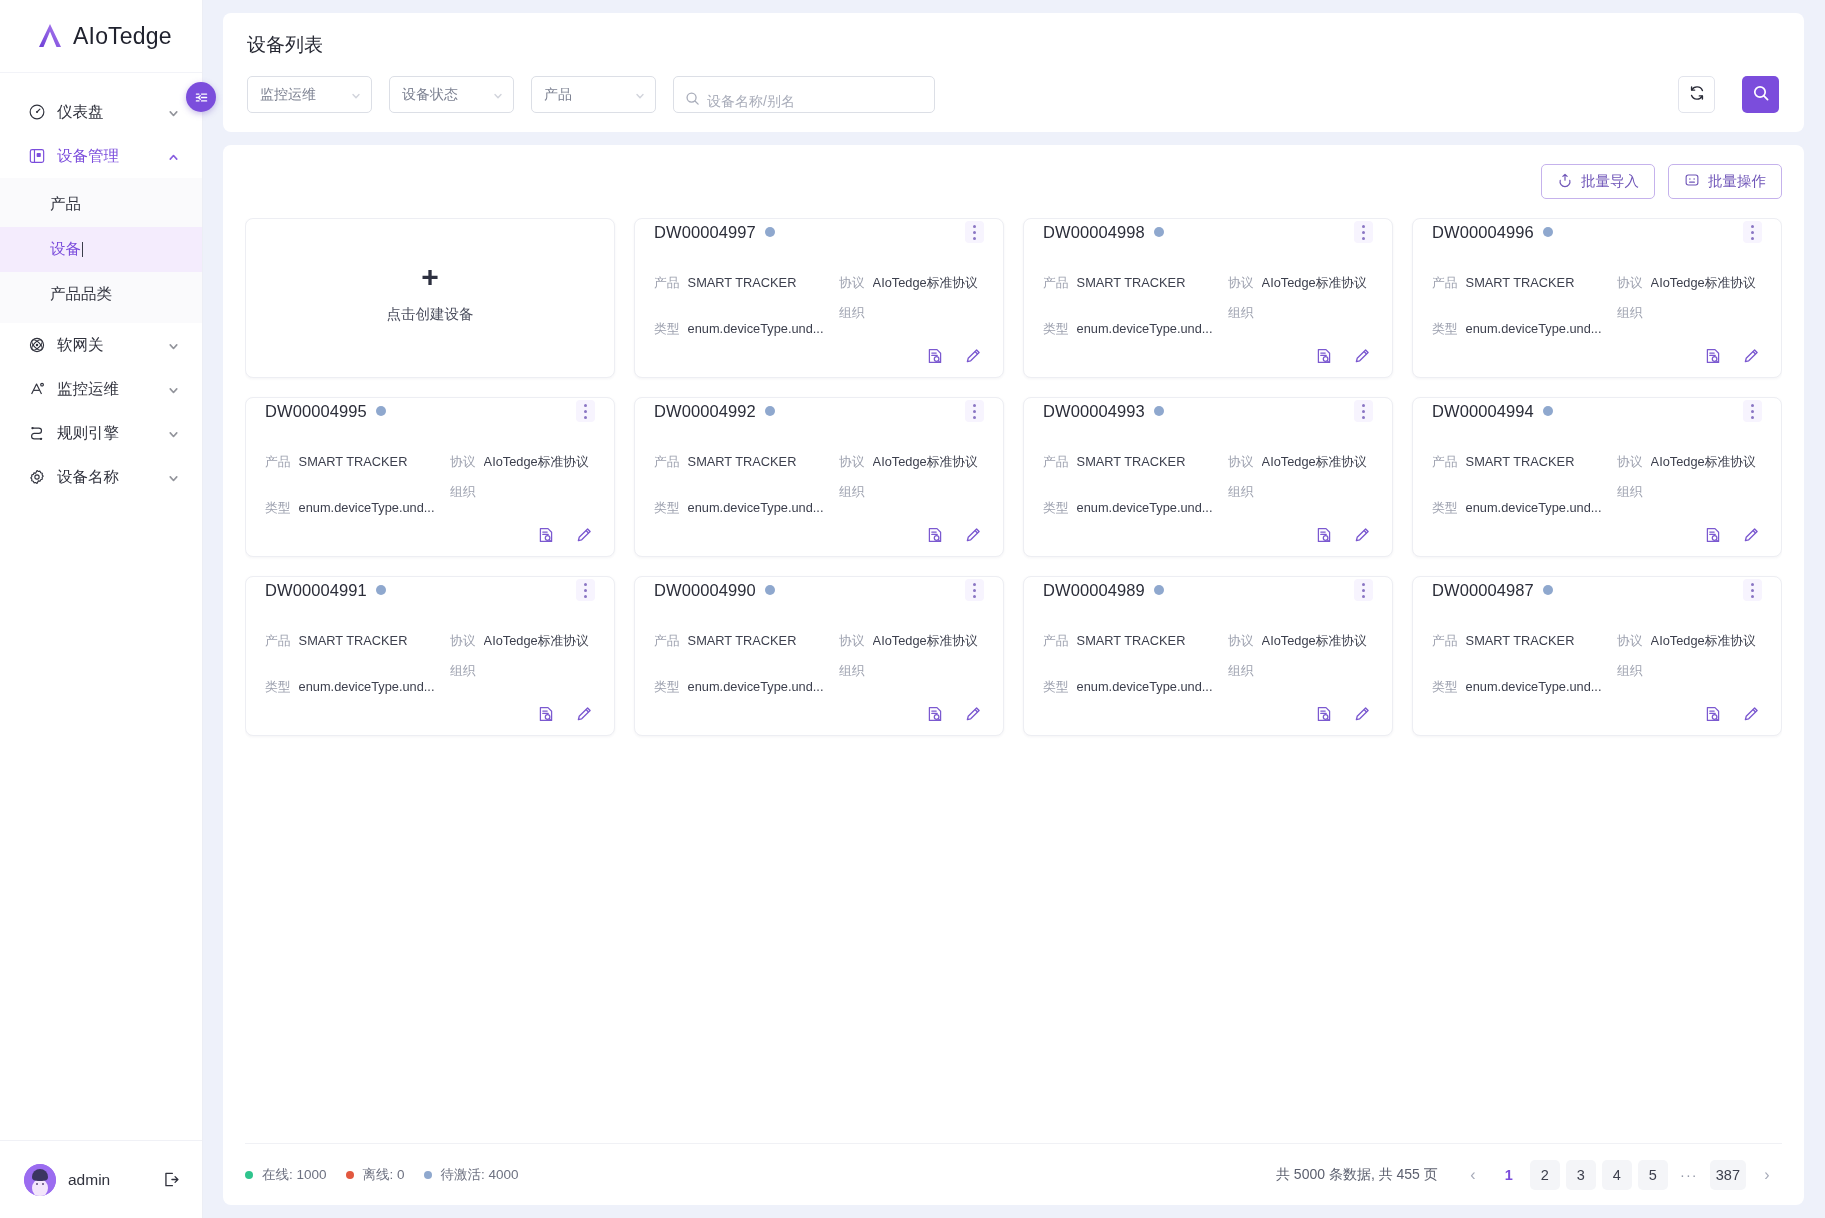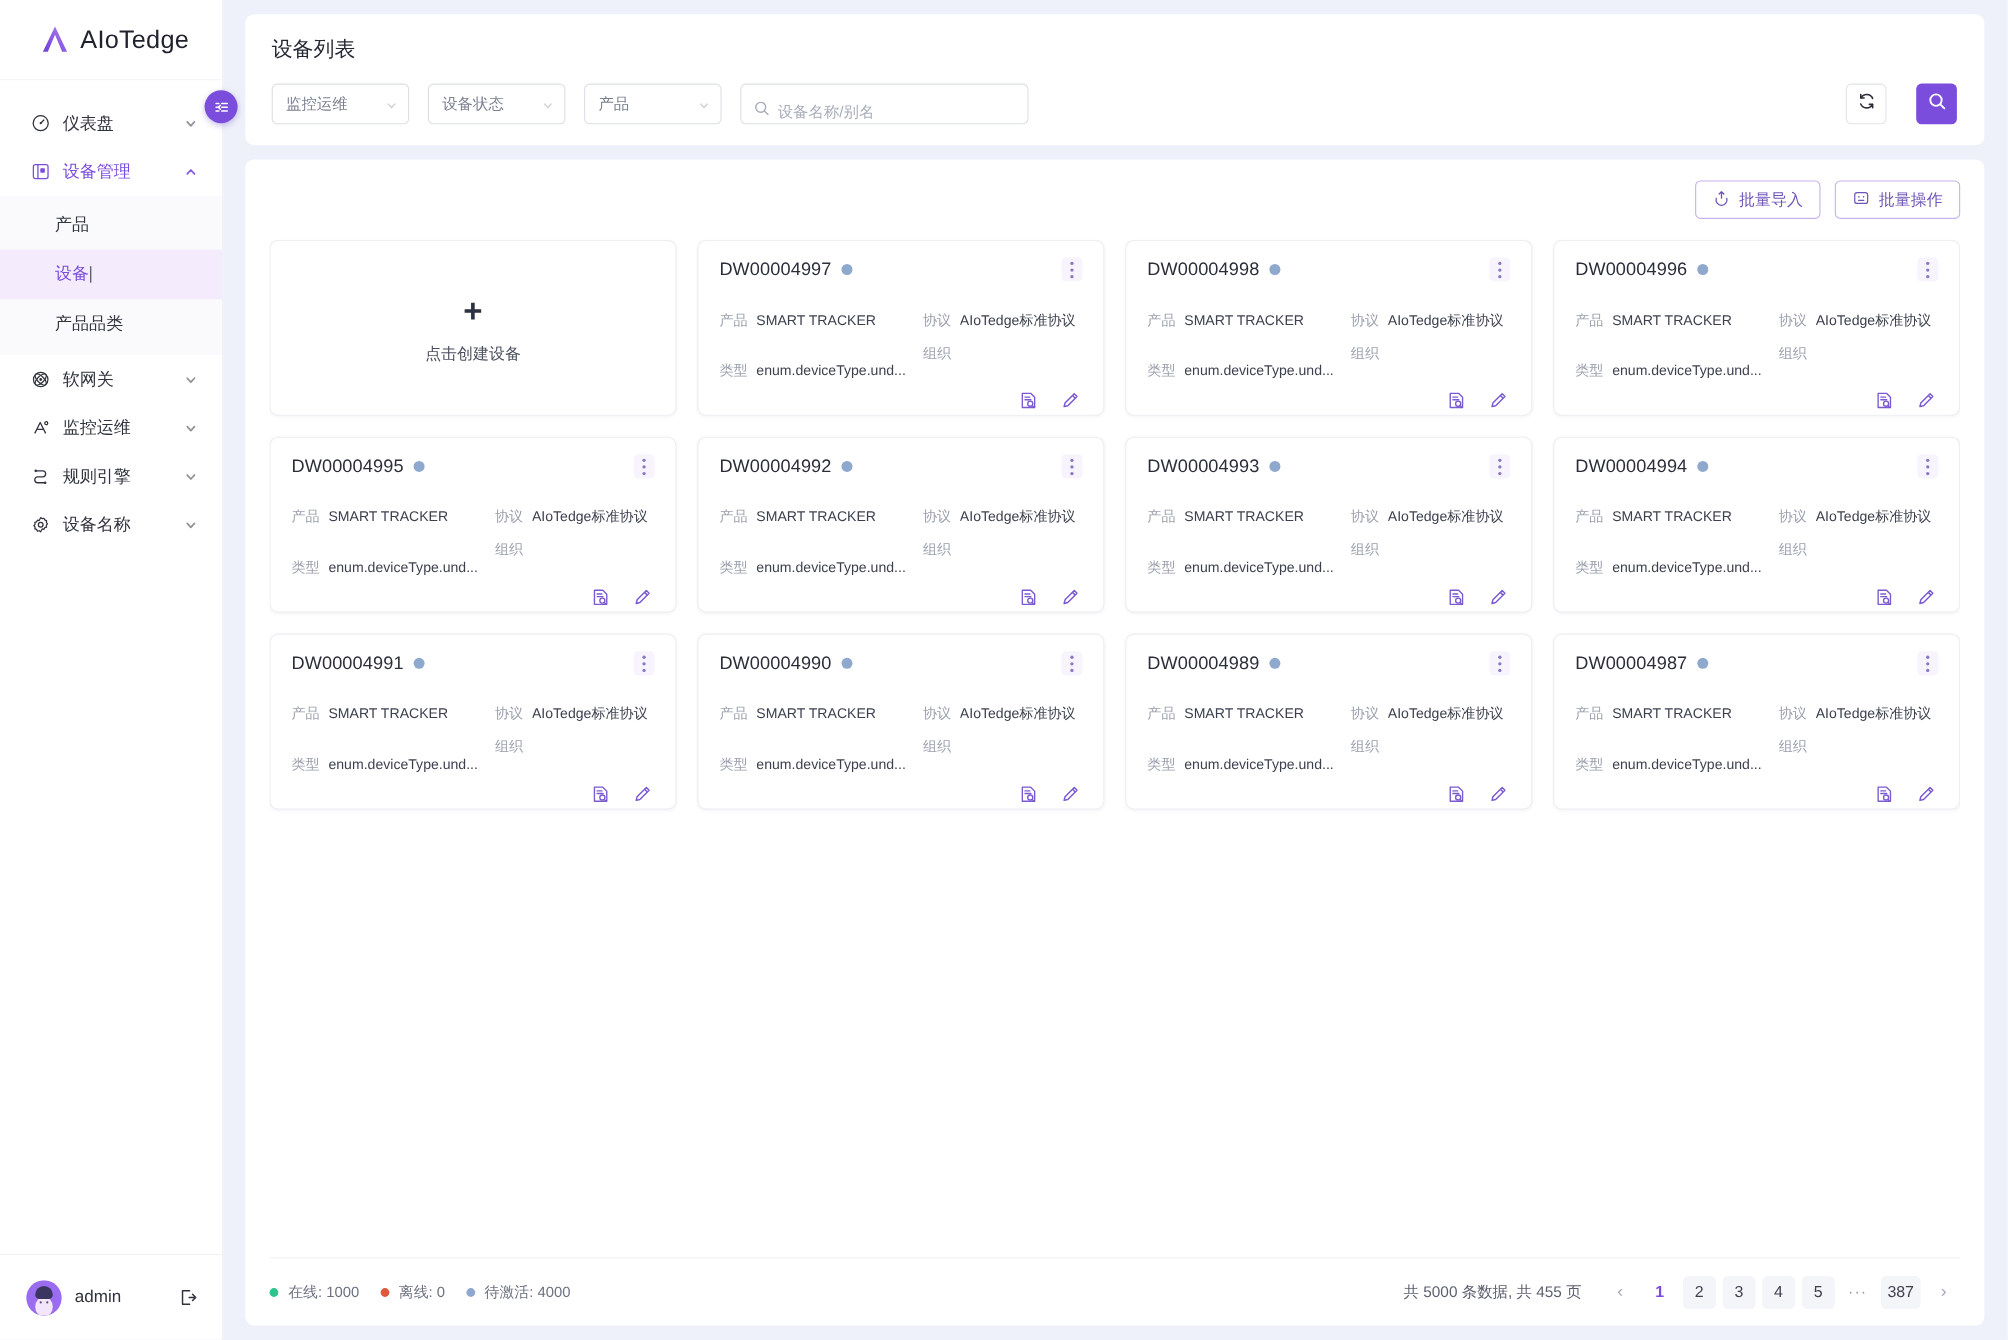--- a/index.html
+++ b/index.html
@@ -117,21 +117,21 @@
     display: flex; align-items: center; gap: 8px; padding: 0 15px;
     font-size: 14.5px; color: #6f55b8; cursor: pointer; white-space: nowrap;
   }
 
   .grid {
     display: grid; grid-template-columns: repeat(4, 1fr); gap: 19px;
     align-content: start; flex: 1 1 auto; overflow: hidden;
   }
   .card {
     background: #fff; border: 1px solid #edeef3; border-radius: 8px;
-    height: 160px; padding: 15px 19px 12px 19px;
+    height: 160px; padding: 2px 19px 12px 19px;
     display: flex; flex-direction: column; position: relative;
     box-shadow: 0 1px 3px rgba(40,45,80,.05);
   }
   .create-card {
     display: flex; align-items: center; justify-content: center;
     flex-direction: column; gap: 13px; cursor: pointer;
   }
   .plus-sign { font-size: 30px; line-height: 1; color: #2d3040; font-weight: 600; }
   .create-label { font-size: 14.5px; color: #4b4e5e; }
 

